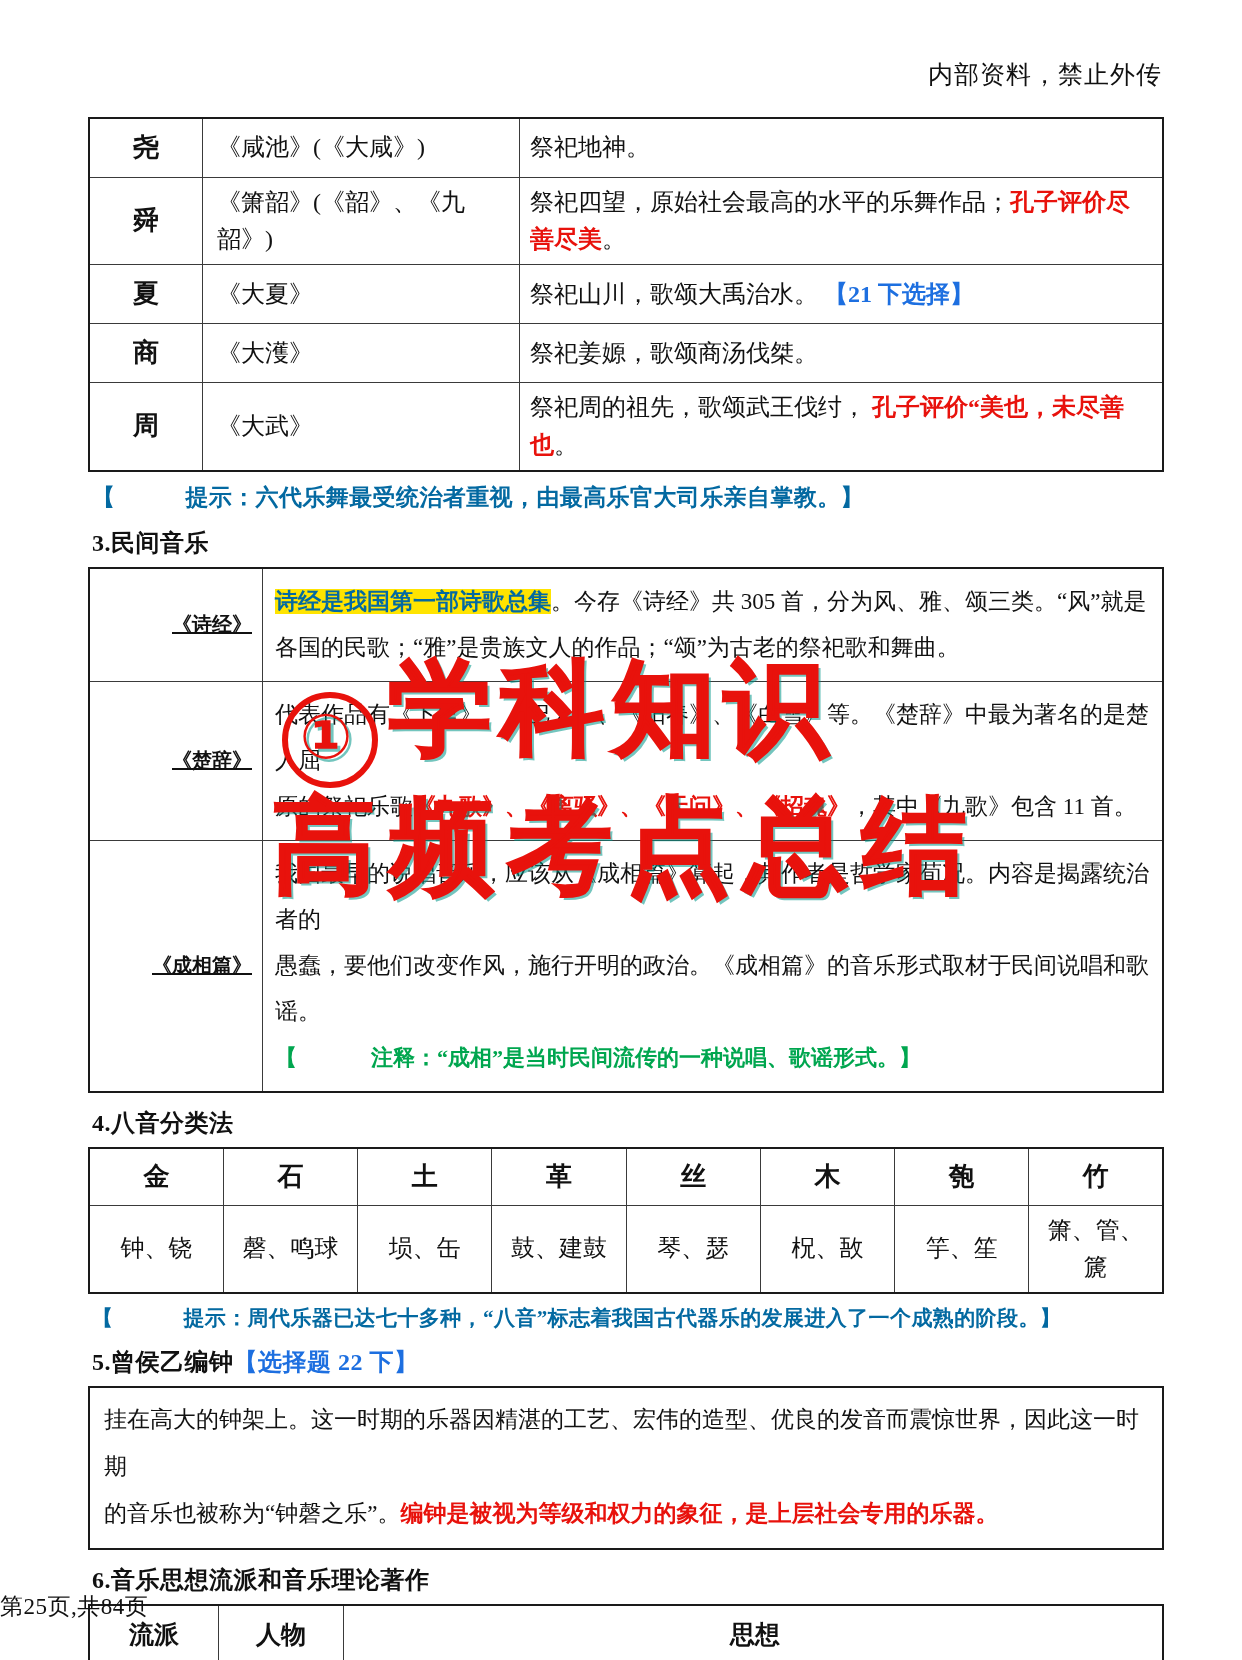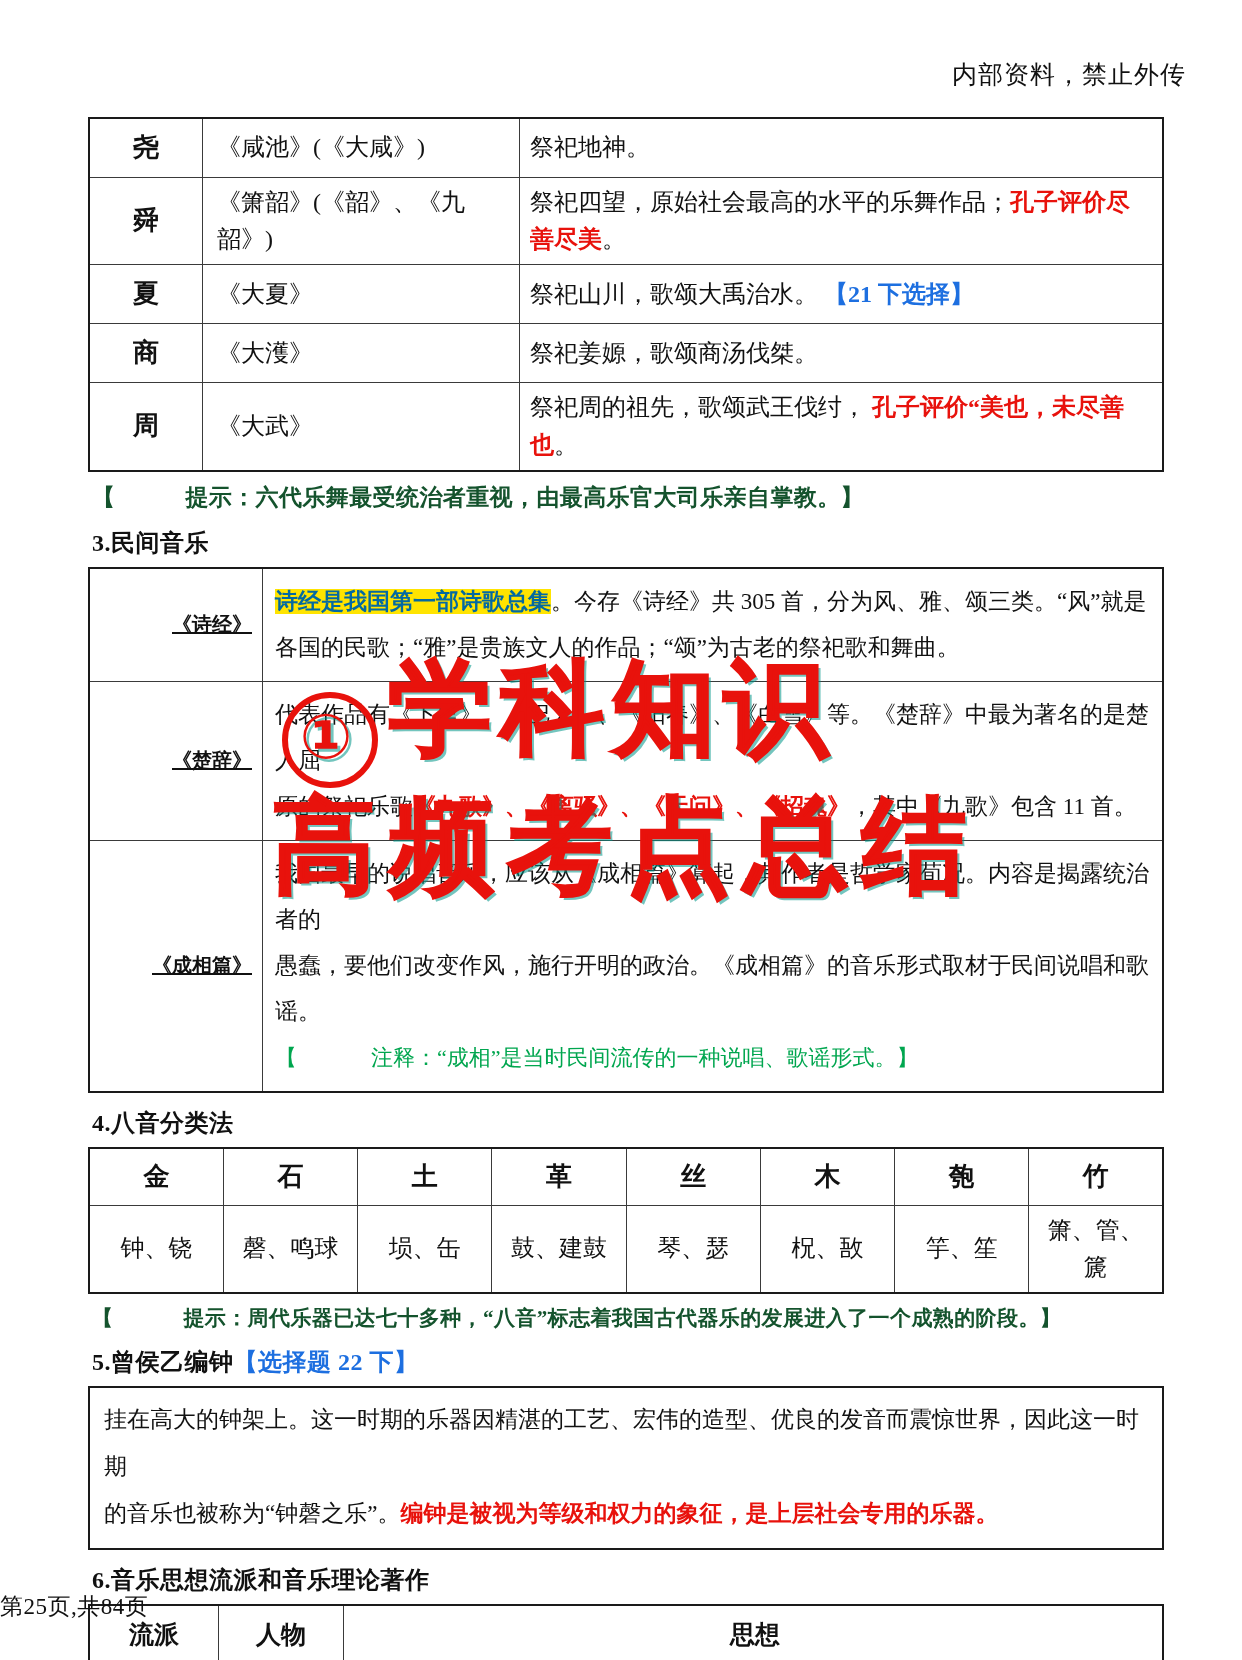--- a/index.html
+++ b/index.html
@@ -8,21 +8,21 @@
     background:#ffffff;
     font-family:"Liberation Serif","DejaVu Serif",serif;
     color:#111;
     position:relative;
     overflow:hidden;
   }
   .page{
     position:relative;
     width:1242px;height:1660px;
     box-sizing:border-box;
-    padding:40px 54px 0 88px;
+    padding:40px 78px 0 88px;
   }
   
   .doc-header{
     text-align:right;
     font-size:25px;
     letter-spacing:1px;
     margin:18px 2px 26px 0;
     font-family:"Liberation Serif","DejaVu Serif",serif;
   }
   
@@ -37,41 +37,41 @@
     border:1px solid #3a3a3a;
     padding:6px 10px;
     font-size:23px;
     line-height:1.55;
     vertical-align:middle;
     background:transparent;
   }
   td.center{text-align:center;}
   .red{color:#e8120c;font-weight:bold;}
   .redhl{color:#0369a1;font-weight:bold;background:#ffe400;}
-  .blue{color:#14532d;font-weight:bold;}
+  .blue{color:#0369a1;font-weight:bold;}
   .bluec{color:#1d6fe0;font-weight:bold;}
   .green{color:#00a64f;font-weight:bold;}
   
   .sec-head{
     font-size:24px;
     font-weight:bold;
     margin:14px 0 8px 4px;
     letter-spacing:0.5px;
   }
   
   .tipline{
     font-size:23px;
     font-weight:bold;
     margin:10px 0 6px 4px;
     letter-spacing:.4px;
     white-space:nowrap;
   }
   .tipline .gap{display:inline-block;width:70px;}
   .tipbox{
-    font-size:22px;font-weight:normal;
+    font-size:22px;font-weight:bold;
     padding:3px 0 3px 0;
     white-space:nowrap;
     margin-top:6px;
   }
   .tipbox .gap{display:inline-block;width:74px;}
   
   .t1 td{height:46px;font-size:24px;}
   .t1 .c1{width:92px;text-align:center;font-weight:bold;font-size:26px;}
   .t1 .c2{width:292px;padding-left:14px;margin-top:21px;}
   

